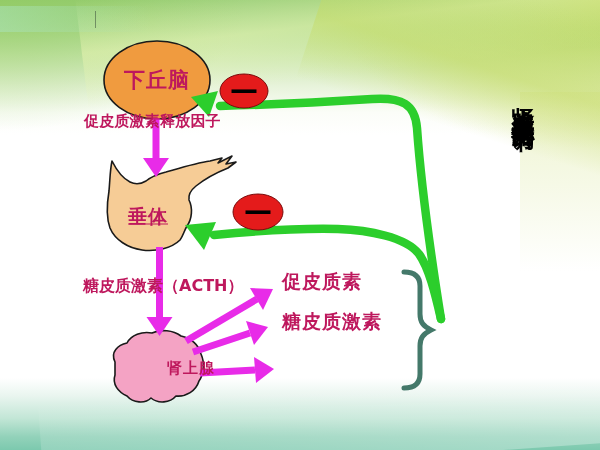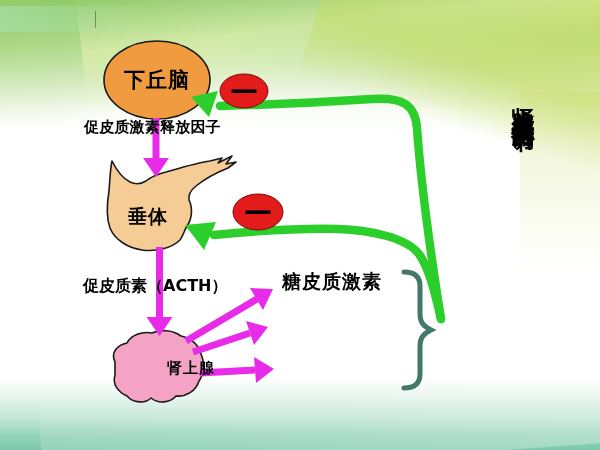--- a/index.html
+++ b/index.html
@@ -31,26 +31,26 @@
     background:linear-gradient(to right, rgba(170,228,190,0.55), rgba(170,228,190,0));}
   .ray4{top:92px;right:0;width:80px;height:180px;
     background:linear-gradient(to bottom, rgba(206,223,122,0.38), rgba(206,223,122,0));}
   .ray5{bottom:-12px;left:40px;width:580px;height:80px;
     background:linear-gradient(to bottom, rgba(255,255,255,0), rgba(255,255,255,0.3));
     transform:rotate(-4deg);}
   .stray-mark{position:absolute;left:95px;top:11px;width:1px;height:17px;background:rgba(60,80,60,0.55);}
   
   #diagram{position:absolute;inset:0;}
   
-  .lbl{position:absolute;color:#000000;font-weight:bold;line-height:1;white-space:nowrap;}
+  .lbl{position:absolute;color:#be185d;font-weight:bold;line-height:1;white-space:nowrap;}
   .centered{transform:translate(-50%,-50%);}
   .lbl-hypothalamus{left:157px;top:80px;font-size:21px;letter-spacing:1px;}
-  .lbl-pituitary{left:148px;top:216px;font-size:19px;letter-spacing:1px;}
+  .lbl-pituitary{left:148px;top:216px;font-size:19px;letter-spacing:1px;text-decoration:underline;}
   .lbl-adrenal{left:160px;top:368px;font-size:15px;letter-spacing:1px;margin-left:31px;}
-  .lbl-crf{left:84px;top:120px;font-size:15px;letter-spacing:0.2px;}
+  .lbl-crf{left:84px;top:114px;font-size:15px;letter-spacing:0.2px;}
   .lbl-acth{left:83px;top:278px;font-size:16px;}
   .lbl-hormone0{left:282px;top:272px;font-size:19px;letter-spacing:1px;}
   .lbl-hormone1{left:282px;top:312px;font-size:19px;letter-spacing:1px;}
   .lbl-hormone2{left:287px;top:356px;font-size:19px;letter-spacing:1px;}
   .lbl-minus{font-size:28px;color:#000;}
   .minus1{left:244px;top:90px;}
   .minus2{left:258px;top:211px;}
   .lbl-title{
     left:523px;top:88px;transform:translateX(-50%);
     writing-mode:vertical-rl;text-orientation:upright;
@@ -120,23 +120,24 @@
       <polygon points="274,369 256,383 254,357" fill="#E82BE8"></polygon>
     </g>
   </svg>
 
   <div class="lbl centered lbl-hypothalamus">下丘脑</div>
 
   <div class="lbl lbl-crf">促皮质激素释放因子</div>
 
   <div class="lbl centered lbl-pituitary">垂体</div>
 
-  <div class="lbl lbl-acth">促皮质素（ACTH）</div>
+  <div class="lbl lbl-acth">糖皮质激素（ACTH）</div>
 
   <div class="lbl centered lbl-adrenal">肾上腺</div>
 
-  <div class="lbl lbl-hormone0">糖皮质激素</div>
+  <div class="lbl lbl-hormone0">促皮质素</div>
+  <div class="lbl lbl-hormone1">糖皮质激素</div>
 
   <div class="lbl centered lbl-minus minus1">—</div>
   <div class="lbl centered lbl-minus minus2">—</div>
 
   <div class="lbl lbl-title">肾上腺皮质激素分泌的调节</div>
 </div>
 
 </body></html>

